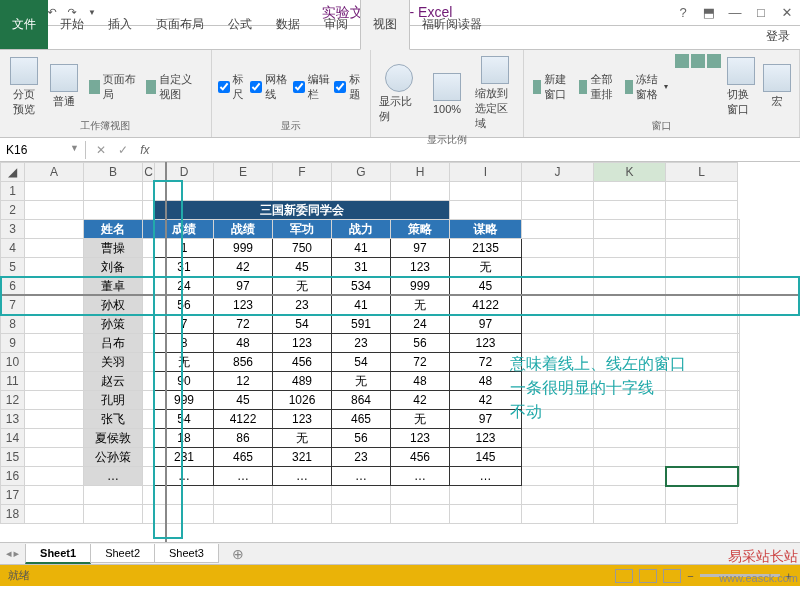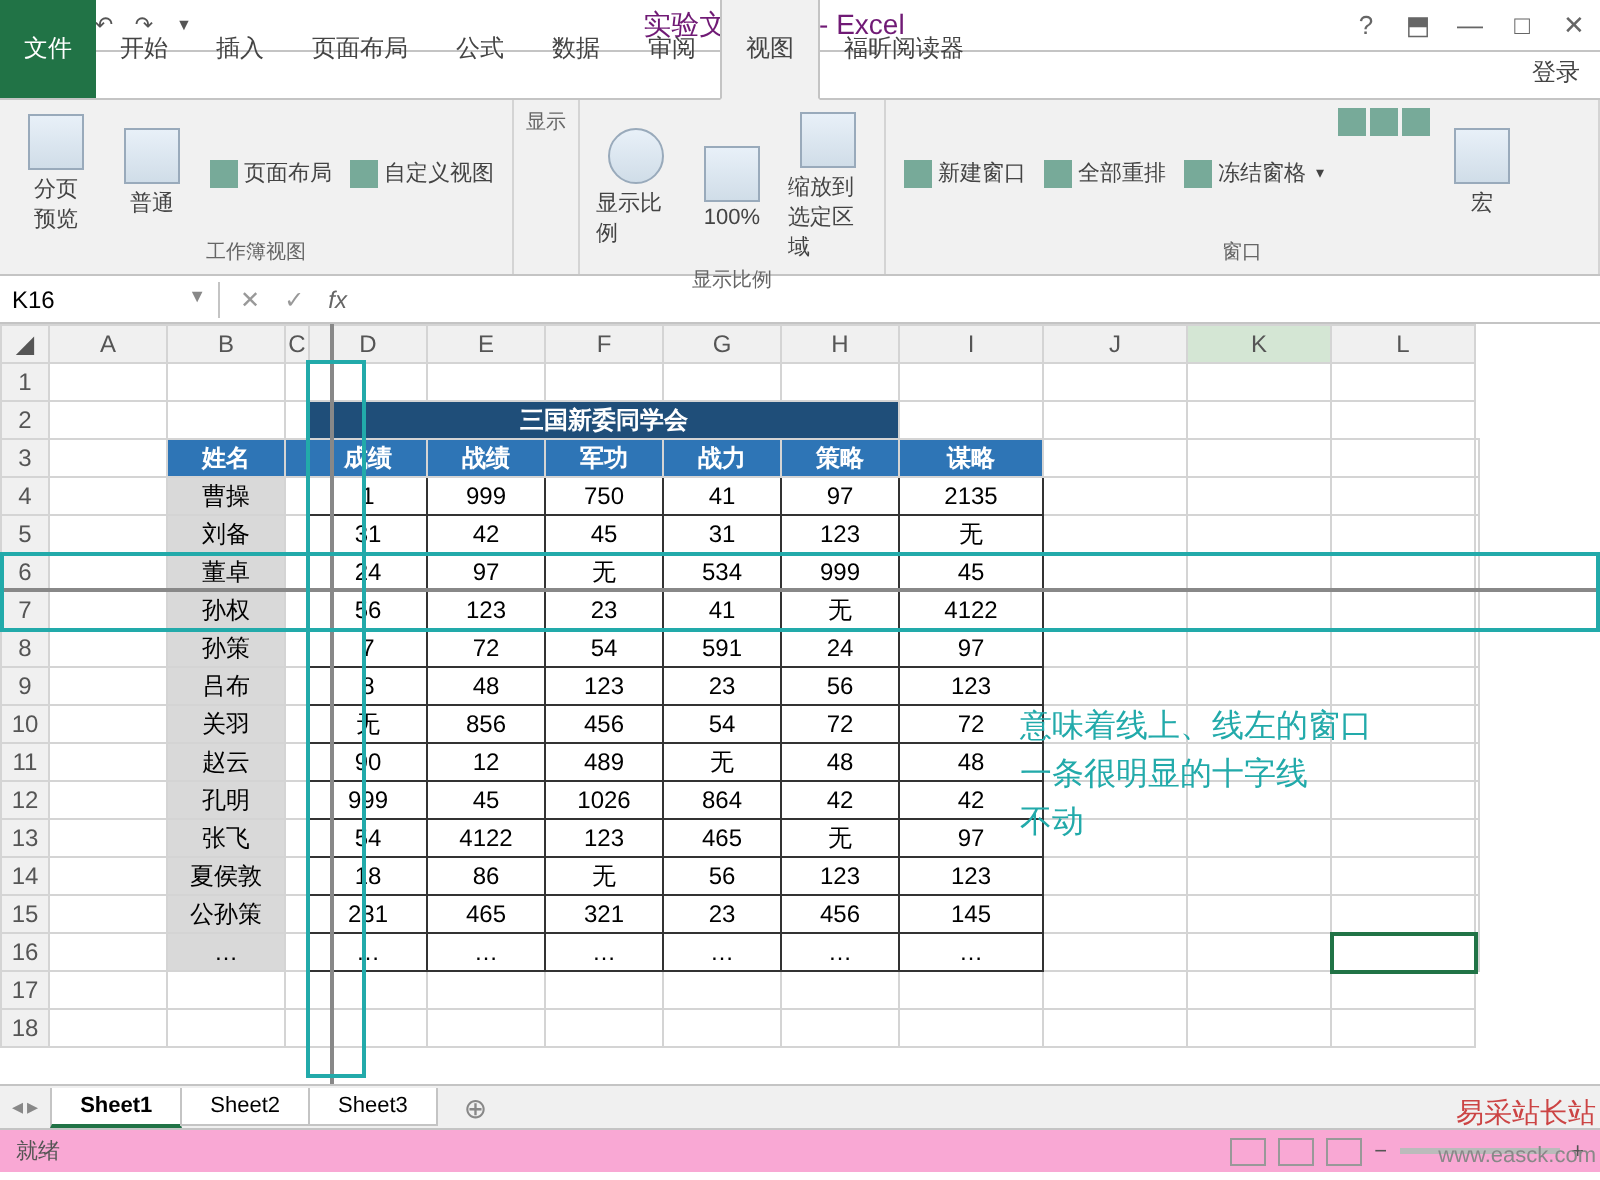--- a/index.html
+++ b/index.html
@@ -20,21 +20,21 @@
 .rgroup-body{display:flex;gap:4px;flex:1}
 .rgroup-label{text-align:center;color:#666;font-size:10px}
 .bigbtn{display:flex;flex-direction:column;align-items:center;justify-content:center;width:44px;gap:2px;padding:2px}
 .bigbtn .icn{width:28px;height:28px;border:1px solid #9ab;background:linear-gradient(#e8f0f8,#d0dde8)}
 .vcol{display:flex;flex-direction:row;gap:3px;justify-content:center}
 .chk{display:flex;align-items:center;gap:3px}
 .chk input{width:12px;height:12px}
 .smbtn{display:flex;align-items:center;gap:3px;padding:1px 3px}
 .smicn{width:14px;height:14px;background:#7a9;display:inline-block}
 .namebox-row{height:24px;border-bottom:1px solid #c4c4c4;display:flex;align-items:center;background:#fff}
-.namebox{width:110px;border-right:1px solid #c4c4c4;padding:2px 6px;font-size:12px;display:flex;align-items:flex-start;justify-content:space-between}
+.namebox{width:86px;border-right:1px solid #c4c4c4;padding:2px 6px;font-size:12px;display:flex;align-items:flex-start;justify-content:space-between}
 .namebox .dd{color:#888;font-size:9px}
 .fxbar{display:flex;align-items:center;gap:12px;padding:0 10px;color:#999}
 .fxbar .fx{font-style:italic;color:#666}
 .grid-area{position:relative;height:380px;overflow:hidden;background:#fff}
 table.sheet{border-collapse:collapse;table-layout:fixed}
 .sheet th,.sheet td{border:1px solid #d4d4d4;text-align:center;font-size:12px;height:19px;padding:0;overflow:hidden;white-space:nowrap}
 .sheet th{background:#f0f0f0;font-weight:normal;color:#555}
 .colh{height:18px}
 .rowh{width:24px;background:#f0f0f0;color:#555}
 col.nc{width:59px}
@@ -47,21 +47,21 @@
 .freeze-v{position:absolute;top:0;bottom:0;width:2px;background:#888;z-index:5}
 .freeze-h{position:absolute;left:0;right:0;height:2px;background:#888;z-index:5}
 .hilite-v{position:absolute;top:18px;width:30px;border:2px solid #2aa;z-index:6;pointer-events:none;bottom:3px}
 .hilite-h{position:absolute;left:0;right:0;height:40px;border:2px solid #2aa;z-index:6;pointer-events:none}
 .annot{position:absolute;color:#2aa;font-size:16px;line-height:1.5;z-index:7}
 .sheettabs{height:22px;border-top:1px solid #c4c4c4;display:flex;align-items:center;background:#f0f0f0;font-size:11px}
 .stab-nav{display:flex;gap:2px;padding:0 6px;color:#888}
 .stab{padding:3px 14px;border:1px solid #c4c4c4;background:#fff;border-top:none;margin-right:-1px}
 .stab.active{border-bottom:2px solid #217346;font-weight:bold}
 .stab.add{border:none;background:none;color:#888;font-size:14px}
-.statusbar{height:22px;background:#f9a8d4;border-top:1px solid #c4c4c4;display:flex;align-items:center;padding:0 8px;font-size:11px;color:#555}
+.statusbar{height:22px;background:#eab308;border-top:1px solid #c4c4c4;display:flex;align-items:center;padding:0 8px;font-size:11px;color:#555}
 .statusbar .right{margin-left:auto;display:flex;align-items:center;gap:6px}
 .viewbtn{width:18px;height:14px;border:1px solid #999}
 .zoom-track{width:80px;height:3px;background:#bbb;position:relative}
 .watermark{position:absolute;right:2px;bottom:24px;font-size:14px;color:#c44;z-index:8}
 .watermark2{position:absolute;right:2px;bottom:6px;font-size:11px;color:#888;z-index:8}
 </style>
 </head>
 <body>
 
 <div class="titlebar">
@@ -114,20 +114,42 @@
           </div>
         <div class="smbtn">
             <span class="smicn"></span>
             <span>自定义视图</span>
           </div>
       </div>
     </div>
     <div class="rgroup-label">工作簿视图</div>
   </div>
   <div class="rgroup">
+    <div class="rgroup-body">
+      <div class="vcol">
+        <label class="chk">
+            <input type="checkbox" checked="" style="">
+            <span>标尺</span>
+          </label>
+        <label class="chk">
+            <input type="checkbox" checked="" style="">
+            <span>网格线</span>
+          </label>
+      </div>
+      <div class="vcol">
+        <label class="chk">
+            <input type="checkbox" checked="" style="">
+            <span>编辑栏</span>
+          </label>
+        <label class="chk">
+            <input type="checkbox" checked="" style="">
+            <span>标题</span>
+          </label>
+      </div>
+    </div>
     <div class="rgroup-label">显示</div>
   </div>
   <div class="rgroup">
     <div class="rgroup-body">
       <div class="bigbtn">
           <div class="icn" style="border-radius:50%"></div>
           <span>显示比例</span>
         </div>
       <div class="bigbtn">
           <div class="icn"></div>
@@ -158,20 +180,24 @@
             <span style="font-size:8px;margin-left:2px">▾</span>
           </div>
       </div>
       <div class="vcol" style="gap:2px">
         <span class="smicn"></span>
         <span class="smicn"></span>
         <span class="smicn"></span>
       </div>
       <div class="bigbtn">
           <div class="icn"></div>
+          <span>切换窗口</span>
+        </div>
+      <div class="bigbtn">
+          <div class="icn"></div>
           <span>宏</span>
         </div>
     </div>
     <div class="rgroup-label">窗口</div>
   </div>
 </div>
 
 <div class="namebox-row">
   <div class="namebox">
       <span>K16</span>

